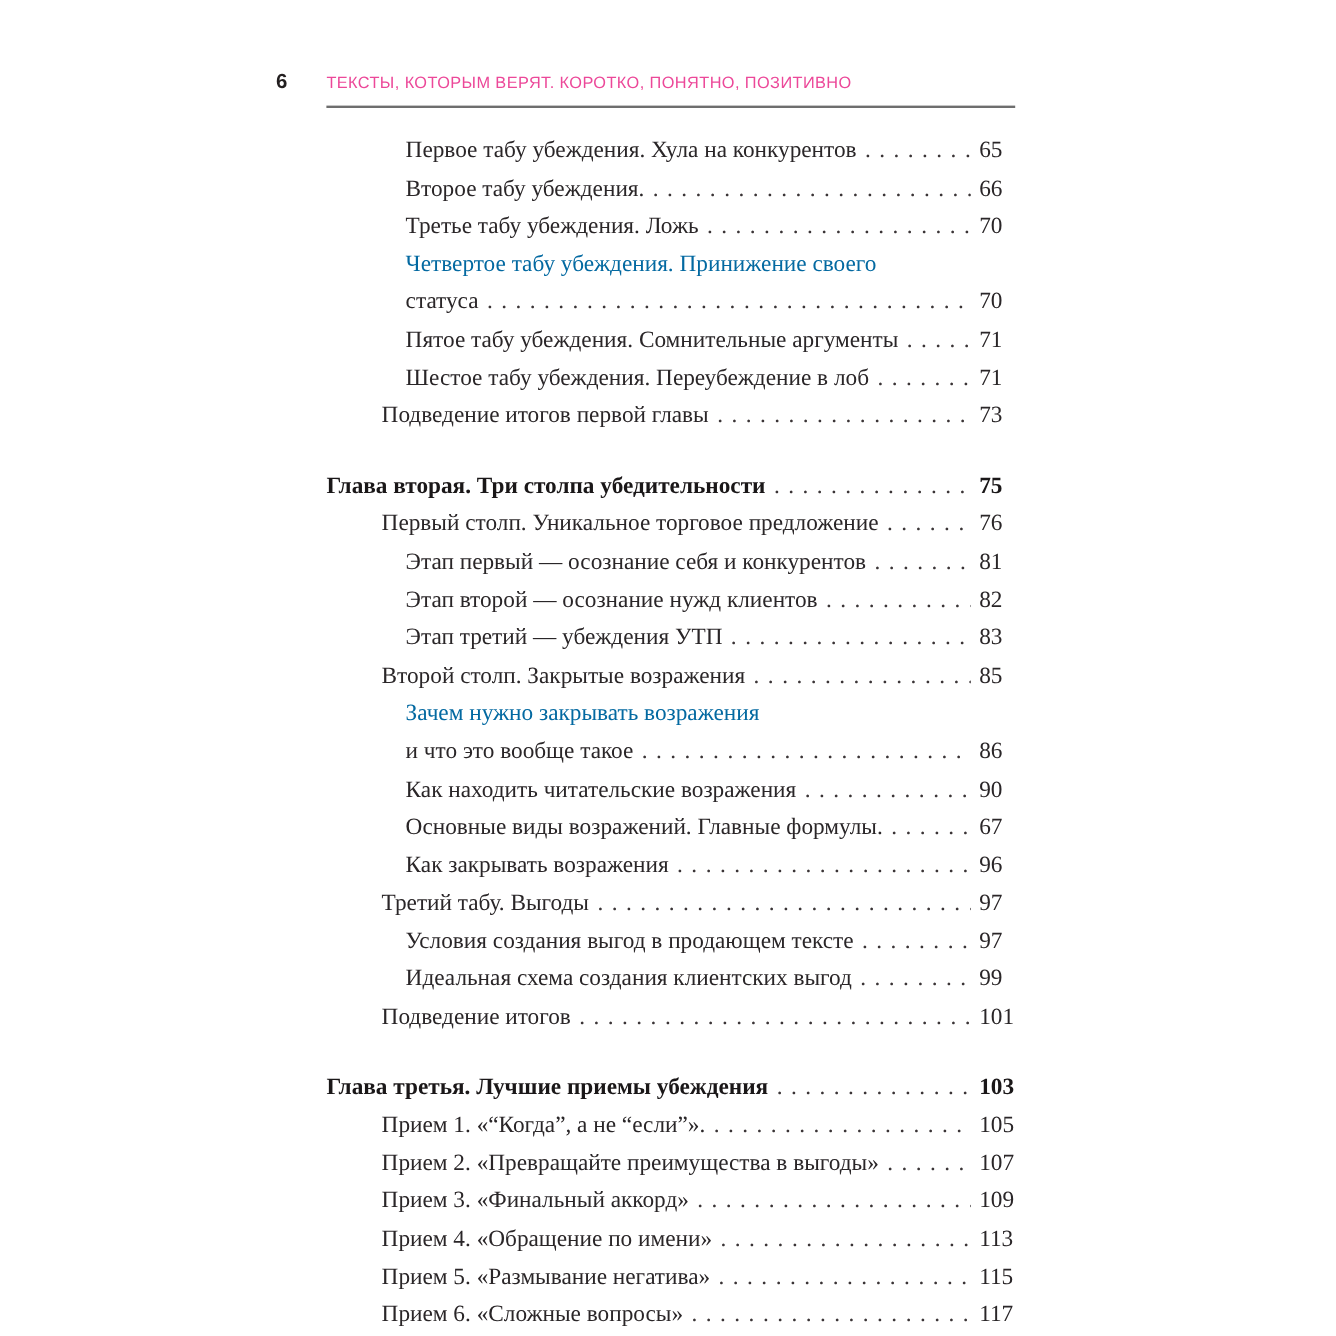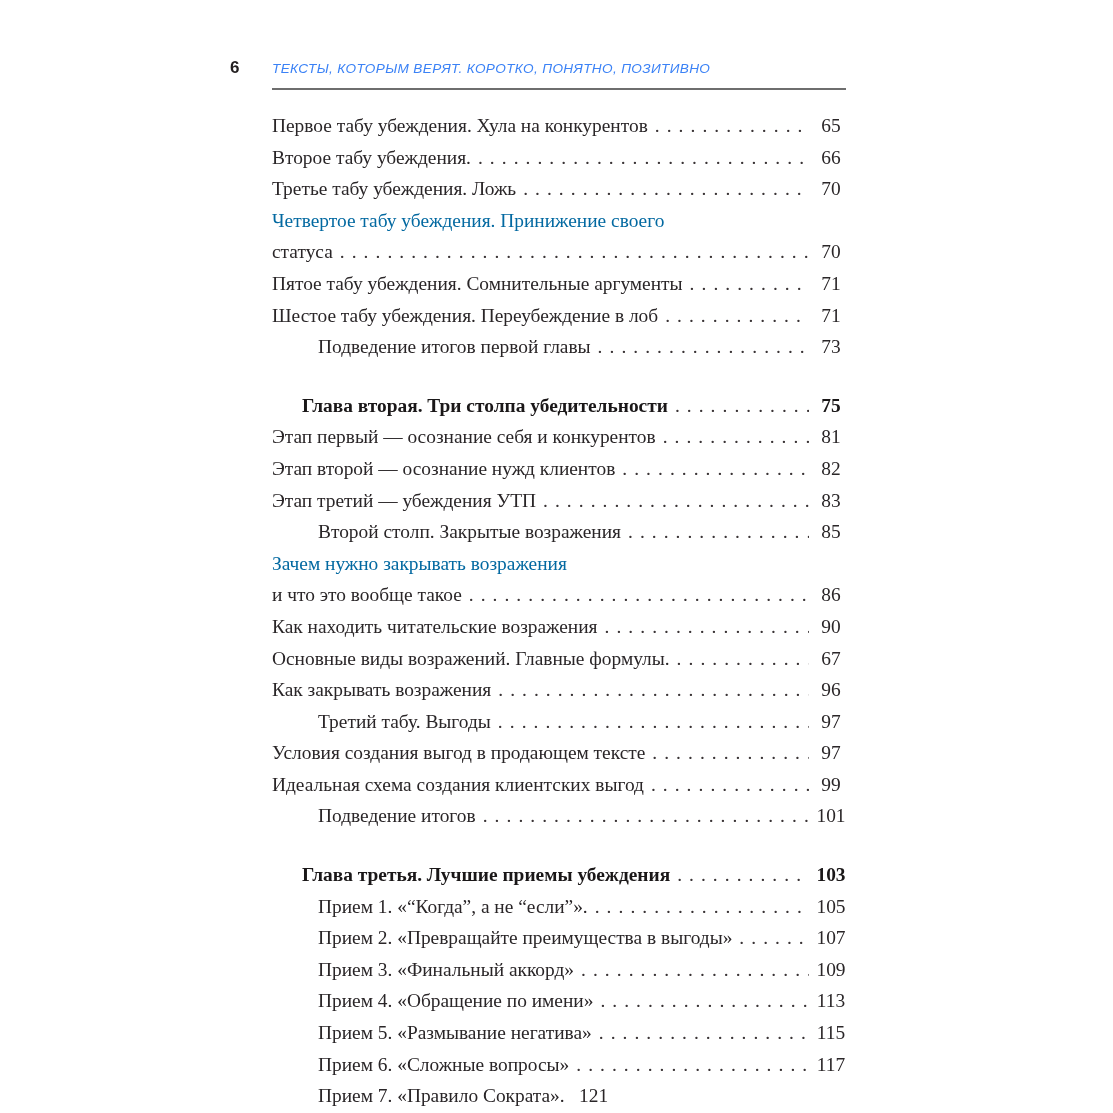--- a/index.html
+++ b/index.html
@@ -39,23 +39,22 @@
     color: #231f20;
     width: 42px;
     flex: 0 0 42px;
     letter-spacing: 0px;
   }
   .head-title {
     font-family: "Liberation Sans", "DejaVu Sans", sans-serif;
     font-weight: 400;
     font-size: 13.6px;
     letter-spacing: 0.35px;
-    color: #3b82f6;
-    white-space: nowrap;
-    font-style: italic;
+    color: #ec4899;
+    white-space: nowrap;
   }
   .head-rule {
     position: absolute;
     left: 272px;
     top: 88px;
     width: 574px;
     height: 2px;
     background: #6e6e6e;
   }
 
@@ -73,26 +72,25 @@
     align-items: flex-end;
     font-size: 19.4px;
     line-height: 31.6px;
     color: #2a2628;
     white-space: nowrap;
   }
 
   
   .lvl0 { margin-left: 0px; }
   .lvl1 { margin-left: 46px; }
-  .lvl2 { }
+  .lvl2 { margin-left: 66px; }
 
   .toc-entry.chapter {
     font-weight: bold;
     color: #1a1718;
-    margin-left: 30px;
   }
 
   .entry-title {
     flex: 0 0 auto;
     padding-right: 7px;
   }
 
   .leader {
     flex: 1 1 auto;
     overflow: hidden;
@@ -106,21 +104,21 @@
     left: 0;
     bottom: 0;
     white-space: nowrap;
     letter-spacing: 1.1px;
     font-weight: normal;
     color: #3a3436;
   }
 
   .entry-page {
     flex: 0 0 auto;
-    text-align: center;
+    text-align: left;
     padding-left: 7px;
     min-width: 30px;
     font-variant-numeric: lining-nums;
     font-family: Liberation Serif, serif;
   }
   .toc-wrap-first {
     font-size: 19.4px;
     line-height: 31.6px;
     color: #0369a1;
     white-space: nowrap;
@@ -175,20 +173,25 @@
         <span class="entry-title">Подведение итогов первой главы</span>
         <span class="leader"></span>
         <span class="entry-page">73</span>
       </div>
       <div class="group-gap"></div>
       <div class="toc-entry lvl0 chapter">
         <span class="entry-title">Глава вторая. Три столпа убедительности</span>
         <span class="leader"></span>
         <span class="entry-page">75</span>
       </div>
+      <div class="toc-entry lvl1">
+        <span class="entry-title">Первый столп. Уникальное торговое предложение</span>
+        <span class="leader"></span>
+        <span class="entry-page">76</span>
+      </div>
       <div class="toc-entry lvl2">
         <span class="entry-title">Этап первый — осознание себя и конкурентов</span>
         <span class="leader"></span>
         <span class="entry-page">81</span>
       </div>
       <div class="toc-entry lvl2">
         <span class="entry-title">Этап второй — осознание нужд клиентов</span>
         <span class="leader"></span>
         <span class="entry-page">82</span>
       </div>

